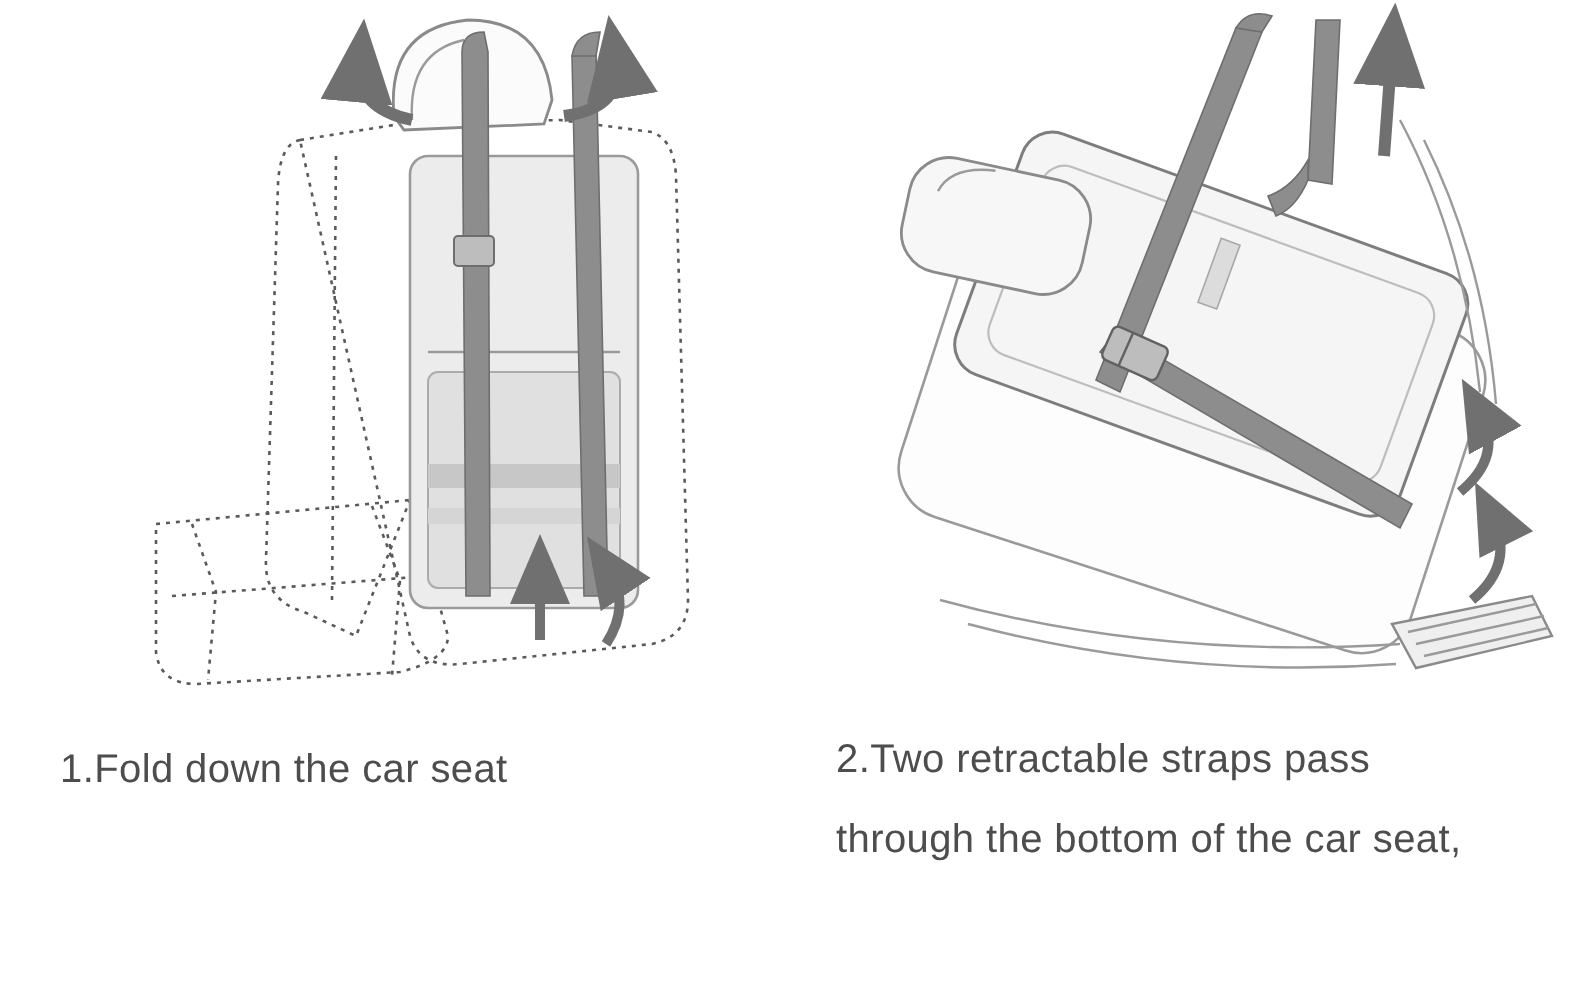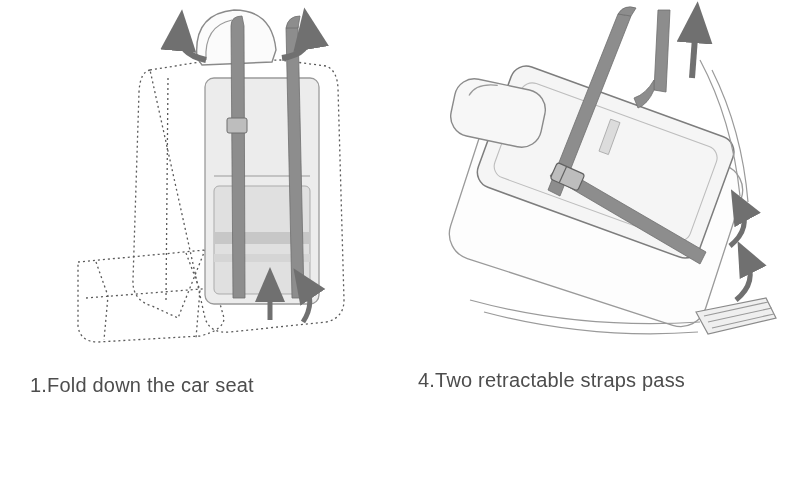--- a/index.html
+++ b/index.html
@@ -157,16 +157,17 @@
       <g>
         <path d="M296,312 L366,298 L376,318 L308,334 Z" fill="#efefef" stroke="#8a8a8a" stroke-width="1.2"></path>
         <path class="thin" d="M304,316 L368,302 M308,322 L372,308 M312,328 L374,314"></path>
       </g>
     </svg>
   </div>
 
   <div class="caption one">1.Fold down the car seat</div>
 
   <div class="caption two">
-    <div>4.Two retractable straps pass</div>
+    <div>2.Two retractable straps pass</div>
+    <div>through the bottom of the car seat,</div>
   </div>
 
 </div>
 
 </body></html>

